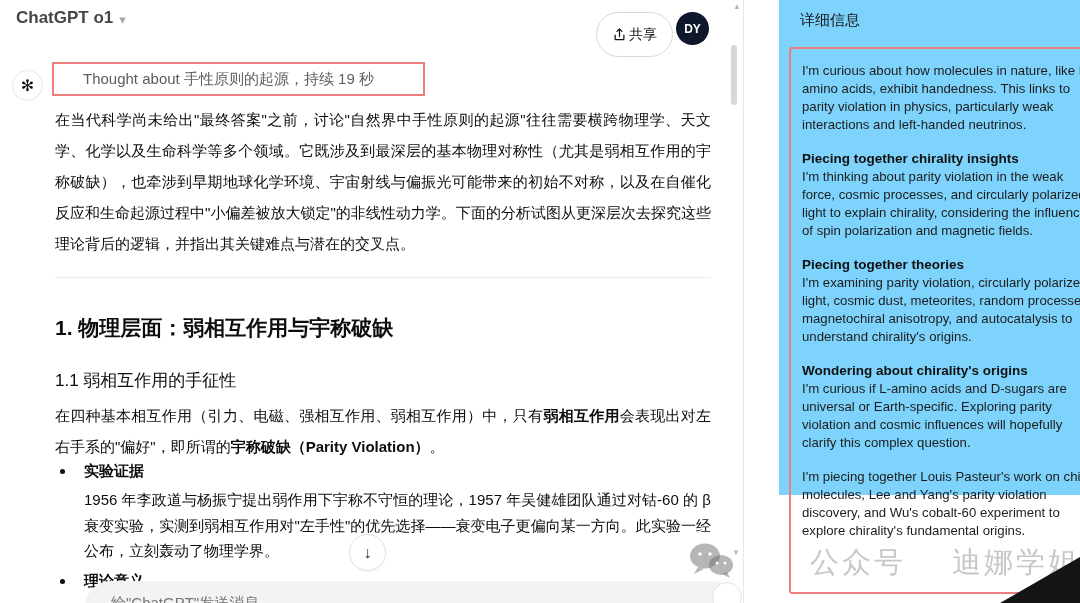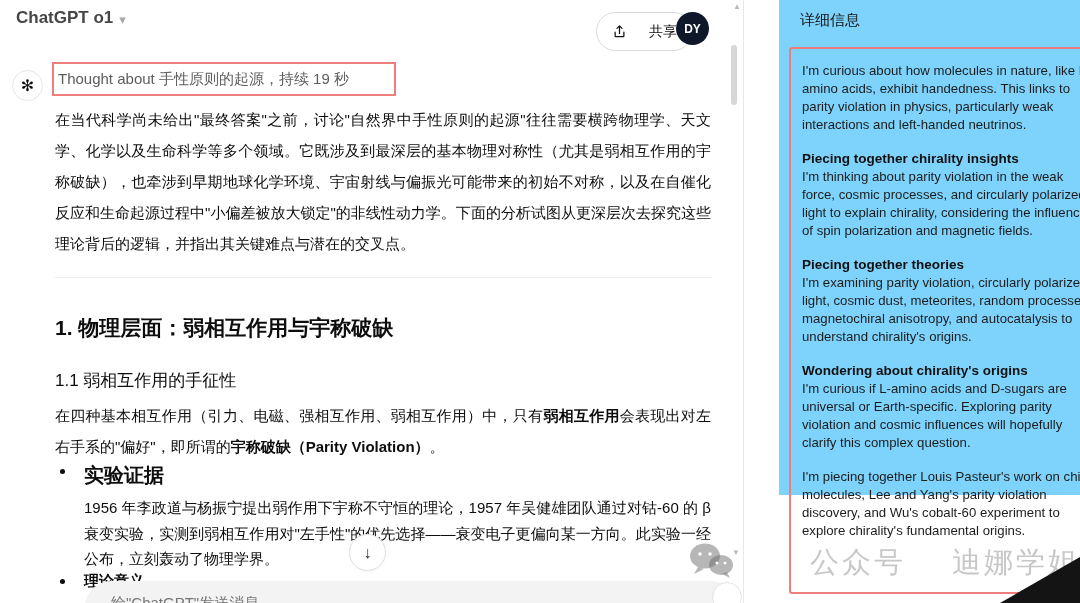--- a/index.html
+++ b/index.html
@@ -8,52 +8,52 @@
   .app { position:relative; width:1080px; height:603px; background:#fff; }
 
   
   .main-area { position:absolute; left:0; top:0; width:743px; height:603px; background:#fff; }
 
   .model-switcher { position:absolute; left:16px; top:8px; display:flex; align-items:center; gap:6px;
     cursor:pointer; }
   .model-label { font-size:17px; font-weight:700; color:#464646; }
   .chev { color:#a8a8a8; font-size:13px; margin-top:2px; }
 
-  .share-btn { position:absolute; left:596px; top:12px; height:39px; padding:0 15px;
+  .share-btn { position:absolute; left:596px; top:12px; height:45px; padding:0 15px;
     border:1px solid #dadada; border-radius:999px; background:#fff; display:flex;
-    align-items:center; gap:22px; font-size:14px; color:#111; cursor:pointer; }
+    align-items:center; gap:2px; font-size:14px; color:#111; cursor:pointer; }
   .share-btn svg { display:block; }
 
   .avatar { position:absolute; left:676px; top:12px; width:33px; height:33px; border-radius:50%;
     background:#0f172a; color:#fff; font-size:12px; font-weight:700; display:flex;
     align-items:center; justify-content:center; cursor:pointer; }
 
   .assistant-icon { position:absolute; left:12px; top:70px; width:31px; height:31px;
     border:1px solid #e6e6e6; border-radius:50%; display:flex; align-items:center;
     justify-content:center; font-size:16px; color:#0d0d0d; background:#fff; }
 
-  .thought-box { position:absolute; left:52px; top:62px; width:344px; height:34px;
-    border:2px solid #ee7d7d; display:flex; align-items:center; padding-left:4px;
+  .thought-box { position:absolute; left:52px; top:62px; width:373px; height:34px;
+    border:2px solid #ee7d7d; display:flex; align-items:center; padding-left:29px;
     font-size:15px; color:#5d5d5d; background:#fff; cursor:pointer; }
   .p1 { position:absolute; left:55px; top:104px; width:656px; font-size:15px; line-height:31px;
     color:#0d0d0d; text-align:justify; }
   .divider { position:absolute; left:55px; top:277px; width:656px; height:1px; background:#ececec; }
   .h2 { position:absolute; left:55px; top:314px; width:656px; font-size:21px; font-weight:700;
     color:#0d0d0d; }
   .h3 { position:absolute; left:55px; top:369px; width:656px; font-size:17px; font-weight:400;
     color:#0d0d0d; }
   .p2 { position:absolute; left:55px; top:400px; width:656px; font-size:15px; line-height:31px;
     color:#0d0d0d; text-align:justify; }
   .p2 b, .li-title { font-weight:700; }
 
   .bullet-item { position:absolute; left:60px; width:651px; color:#0d0d0d; }
   .bullet-item .dot { position:absolute; left:0; top:7px; width:5px; height:5px; border-radius:50%;
     background:#0d0d0d; }
   .li1 { top:462px; }
-  .li1 .li-title { display:block; margin-left:24px; font-size:20px; }
+  .li1 .li-title { display:block; margin-left:24px; font-size:15px; }
   .li1 .li-body { display:block; margin-left:24px; margin-top:6px; width:627px; font-size:15px;
     line-height:25.5px; text-align:justify; }
   .li2 { top:572px; }
   .li2 .li-title { display:block; margin-left:24px; font-size:15px; }
 
   .scroll-down-btn { position:absolute; left:349px; top:534px; width:37px; height:37px;
     border-radius:50%; background:#fff; border:1px solid #e0e0e0; display:flex; align-items:center;
     justify-content:center; font-size:16px; color:#2b2b2b; cursor:pointer;
     box-shadow:0 1px 3px rgba(0,0,0,0.04); }
 

